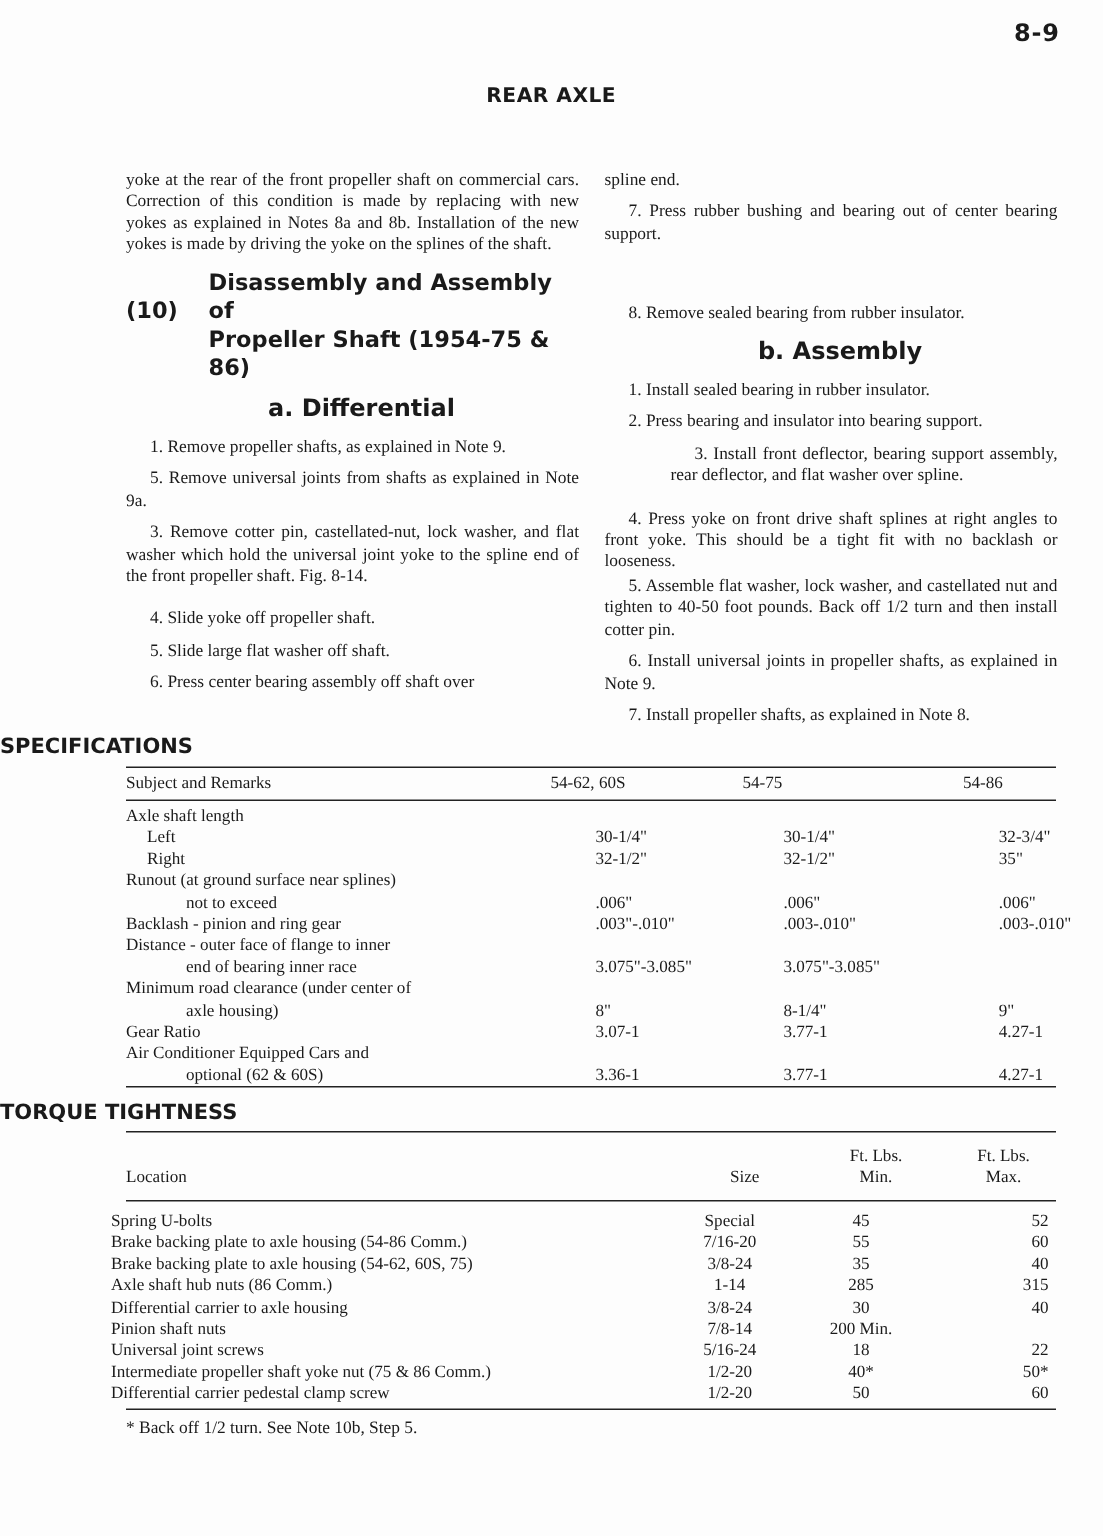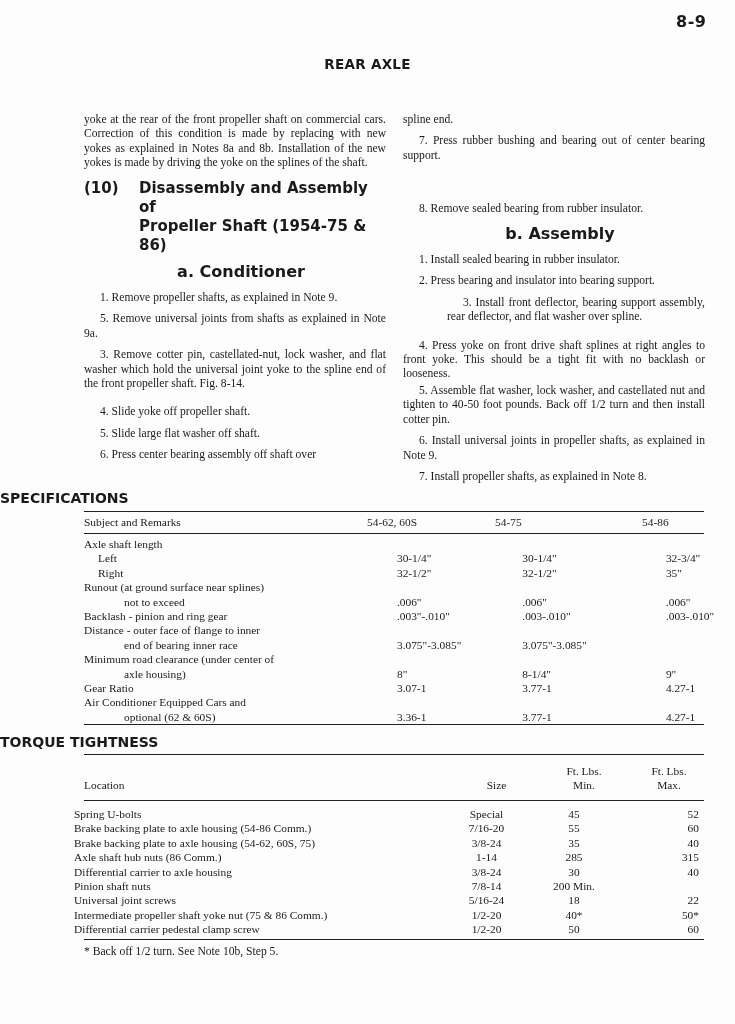--- a/index.html
+++ b/index.html
@@ -18,21 +18,21 @@
     font-family: "DejaVu Sans", sans-serif; font-weight: bold; font-size: 13.5px;
     letter-spacing: 0.3px;
   }
   .col { font-size: 11.6px; line-height: 14.4px; text-align: justify; }
   .col p { margin: 0 0 7px 0; }
   .col p.ind { text-indent: 16px; }
   .section-heading {
     font-family: "DejaVu Sans", sans-serif; font-weight: bold; font-size: 15px;
     line-height: 19px; display: flex; margin: 8px 0 10px 0; text-align: left;
   }
-  .section-heading .num { width: 55px; flex: none; }
+  .section-heading .num { width: 55px; flex: none; margin-top: 19px; }
   .sub-heading {
     font-family: "DejaVu Sans", sans-serif; font-weight: bold; font-size: 16px;
     margin: 4px 0 12px 12px; text-align: center;
   }
   .block-title {
     left: 0; width: 735px; 
     font-family: "DejaVu Sans", sans-serif; font-weight: bold; font-size: 14px;
   }
   table { border-collapse: collapse; font-size: 11.4px; line-height: 14.4px; }
   td, th { padding: 0; font-weight: normal; vertical-align: bottom; text-align: left; }
@@ -57,21 +57,21 @@
 
 <div class="abs col" style="left:84px; top:113px; width:302px;">
   <p>yoke at the rear of the front propeller shaft on commercial cars. Correction of this condition is made by replacing with new yokes as explained in Notes 8a and 8b. Installation of the new yokes is made by driving the yoke on the splines of the shaft.</p>
   <div class="section-heading">
     <span class="num">(10)</span>
     <span>
       <span>Disassembly and Assembly of</span><br>
       <span>Propeller Shaft (1954-75 &amp; 86)</span>
     </span>
   </div>
-  <div class="sub-heading">a. Conditioner</div>
+  <div class="sub-heading">a. Differential</div>
   <p class="ind">1. Remove propeller shafts, as explained in Note 9.</p>
   <p class="ind">5. Remove universal joints from shafts as explained in Note 9a.</p>
   <p class="ind" style="margin-bottom:14px;">3. Remove cotter pin, castellated-nut, lock washer, and flat washer which hold the universal joint yoke to the spline end of the front propeller shaft. Fig. 8-14.</p>
   <p class="ind">4. Slide yoke off propeller shaft.</p>
   <p class="ind">5. Slide large flat washer off shaft.</p>
   <p class="ind">6. Press center bearing assembly off shaft over</p>
 </div>
 
 <div class="abs col" style="left:403px; top:113px; width:302px;">
   <p>spline end.</p>

